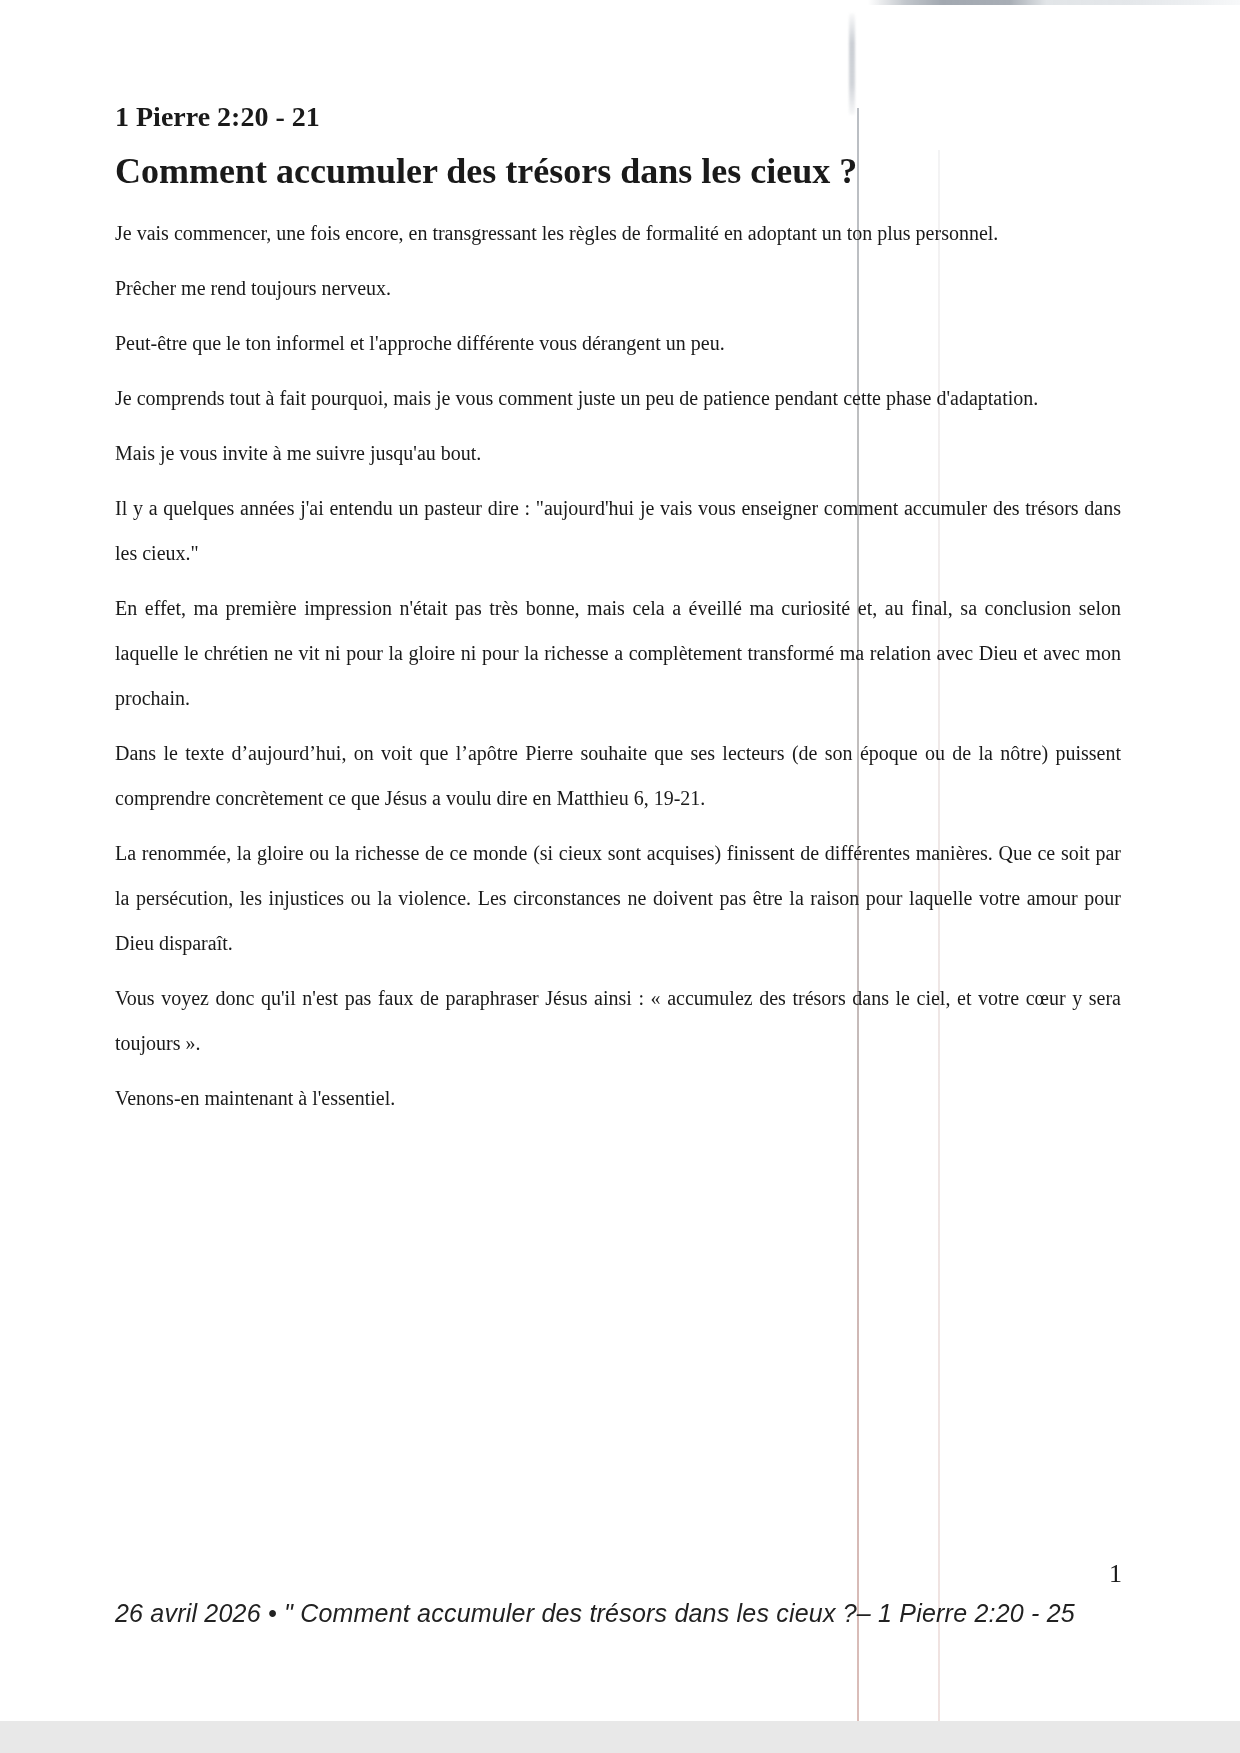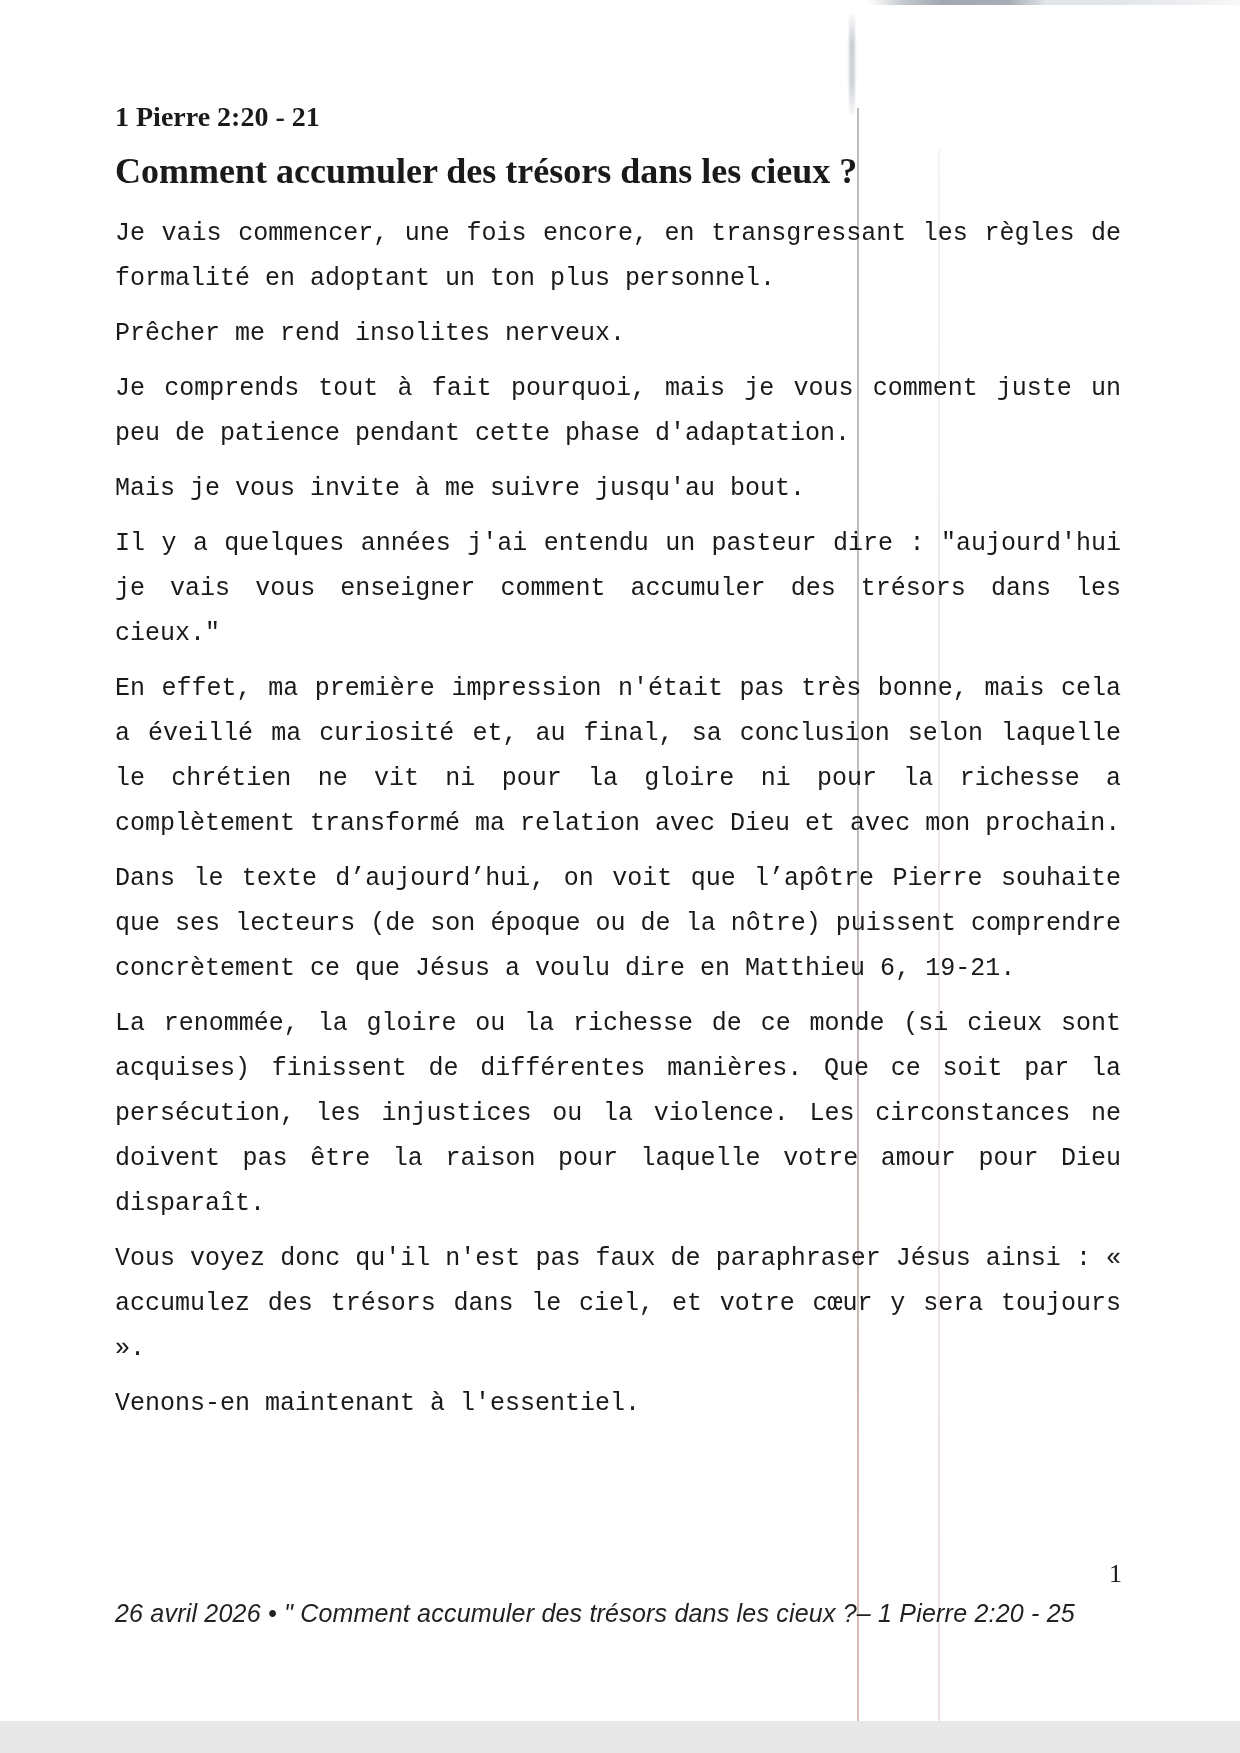--- a/index.html
+++ b/index.html
@@ -54,24 +54,23 @@
   }
   .ref{
     font-size:28px;line-height:34px;font-weight:bold;
     margin:0 0 20px 0;
   }
   .title{
     font-size:36px;line-height:34px;font-weight:bold;
     margin:0 0 23px 0;
   }
   .content p{
-    font-size:25px;line-height:45px;
+    font-size:20px;line-height:45px;
     margin:0 0 10px 0;
     text-align:justify;
-    font-family:Liberation Mono, monospace;
   }
   
   .page-number{
     position:absolute;left:115px;top:1558px;width:1007px;
     font-size:26px;line-height:32px;text-align:right;
     color:#1a1a1a;
   }
   .footer{
     position:absolute;left:115px;top:1597px;width:1010px;
     font-family:"Liberation Sans","DejaVu Sans",sans-serif;
@@ -89,21 +88,22 @@
   <div class="top-strip"></div>
   <div class="smudge-a"></div>
   <div class="vline-a"></div>
   <div class="vline-b"></div>
 
   <div class="content">
     <h1 class="ref">1 Pierre 2:20 - 21</h1>
     <h2 class="title">Comment accumuler des trésors dans les cieux ?</h2>
 
     <p>Je vais commencer, une fois encore, en transgressant les règles de formalité en adoptant un ton plus personnel.</p>
-    <p>Prêcher me rend insolites nerveux.</p>
+    <p>Prêcher me rend toujours nerveux.</p>
+    <p>Peut-être que le ton informel et l'approche différente vous dérangent un peu.</p>
     <p>Je comprends tout à fait pourquoi, mais je vous comment juste un peu de patience pendant cette phase d'adaptation.</p>
     <p>Mais je vous invite à me suivre jusqu'au bout.</p>
     <p>Il y a quelques années j'ai entendu un pasteur dire : "aujourd'hui je vais vous enseigner comment accumuler des trésors dans les cieux."</p>
     <p>En effet, ma première impression n'était pas très bonne, mais cela a éveillé ma curiosité et, au final, sa conclusion selon laquelle le chrétien ne vit ni pour la gloire ni pour la richesse a complètement transformé ma relation avec Dieu et avec mon prochain.</p>
     <p>Dans le texte d’aujourd’hui, on voit que l’apôtre Pierre souhaite que ses lecteurs (de son époque ou de la nôtre) puissent comprendre concrètement ce que Jésus a voulu dire en Matthieu 6, 19-21.</p>
     <p>La renommée, la gloire ou la richesse de ce monde (si cieux sont acquises) finissent de différentes manières. Que ce soit par la persécution, les injustices ou la violence. Les circonstances ne doivent pas être la raison pour laquelle votre amour pour Dieu disparaît.</p>
     <p>Vous voyez donc qu'il n'est pas faux de paraphraser Jésus ainsi : « accumulez des trésors dans le ciel, et votre cœur y sera toujours ».</p>
     <p>Venons-en maintenant à l'essentiel.</p>
   </div>
 

